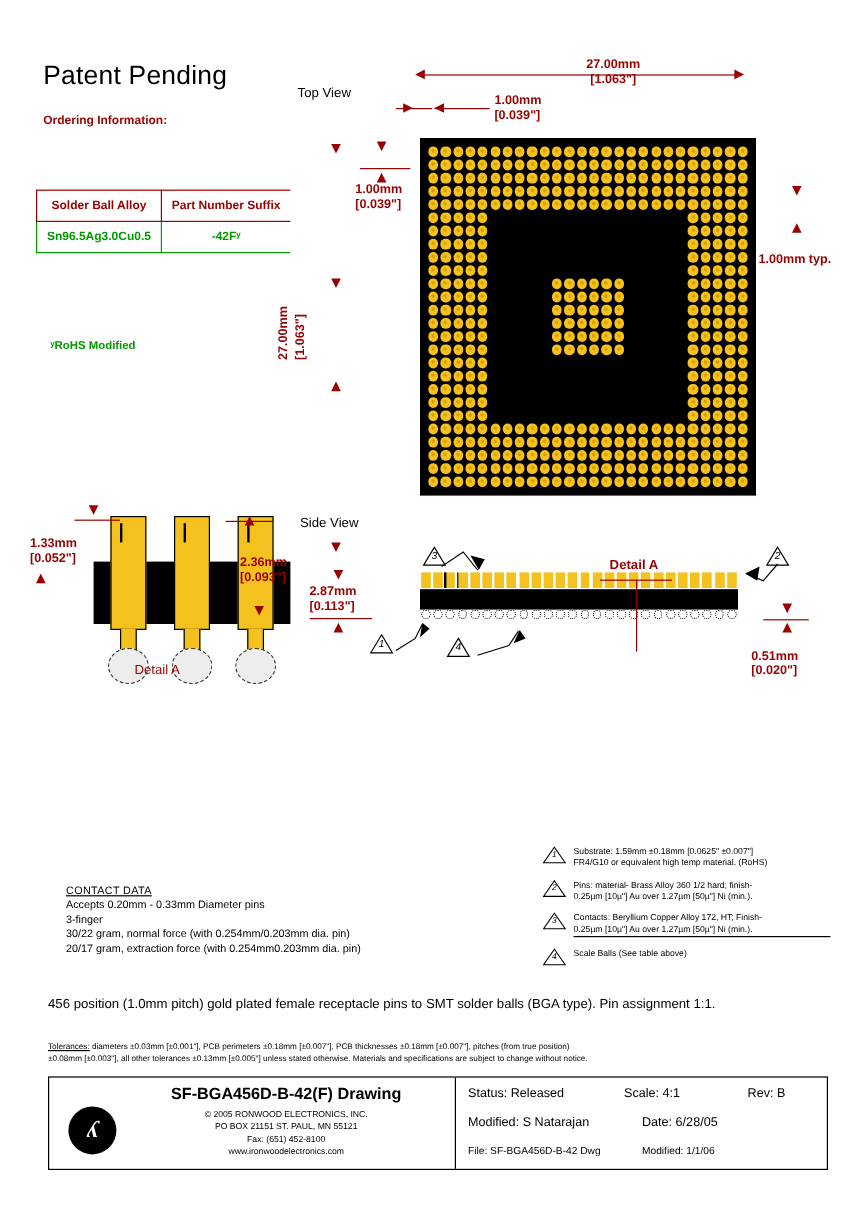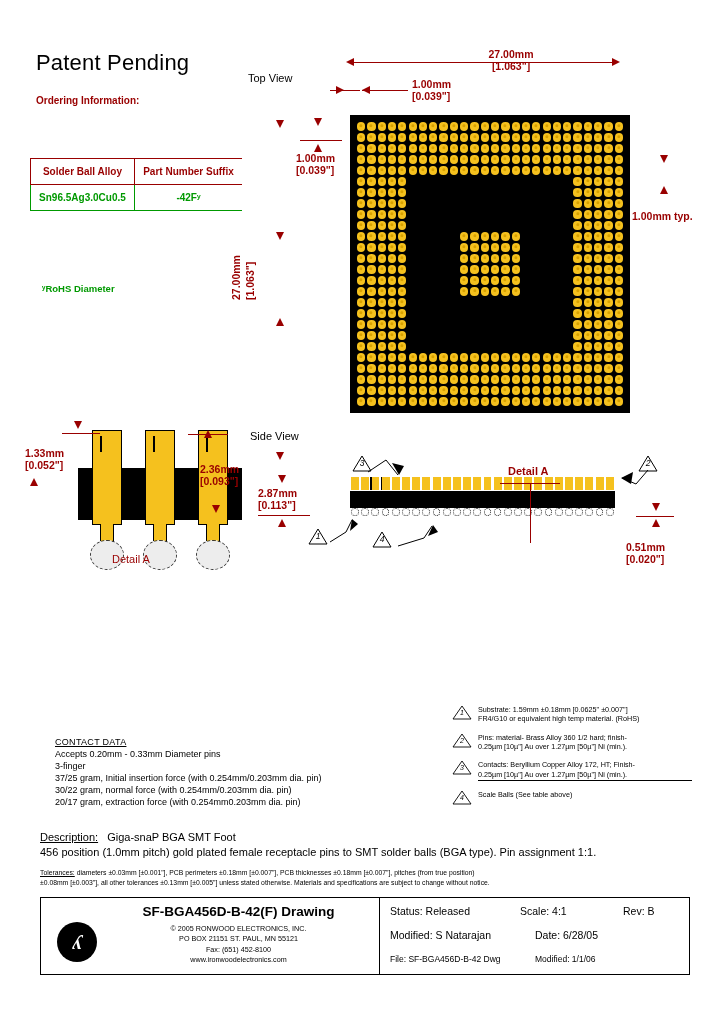--- a/index.html
+++ b/index.html
@@ -129,21 +129,21 @@
       <td class="ot-left-r vline-r">Solder Ball Alloy</td>
       <td>Part Number Suffix</td>
     </tr>
     <tr class="ot-r2">
       <td class="ot-left-g vline-g">Sn96.5Ag3.0Cu0.5</td>
       <td>-42Fʸ</td>
     </tr>
   </tbody>
     </table>
 </div>
-<div class="abs" id="rohs-note">ʸRoHS Diameter</div>
+<div class="abs" id="rohs-note">ʸRoHS Modified</div>
 
 <div class="abs viewlabel" id="top-view-label">Top View</div>
 
 <div class="abs hline" style="left:352px; top:62px; width:266px;"></div>
 <div class="tri tri-left" style="left:346px; top:58px;"></div>
 <div class="tri tri-right" style="left:612px; top:58px;"></div>
 <div class="abs dimtxt" style="left:446px; top:48px; text-align:center; width:130px;">
   <div>27.00mm</div>
   <div>[1.063"]</div>
 </div>
@@ -794,21 +794,20 @@
   <path d="M330 122 L346 112 L352 100" fill="none" stroke="#000" stroke-width="1"></path>
   <path d="M352 99 L350 111 L358 104 Z" fill="#000"></path>
   <path d="M398 126 L424 118 L432 106" fill="none" stroke="#000" stroke-width="1"></path>
   <path d="M433 105 L428 116 L438 112 Z" fill="#000"></path>
 </svg>
 
 <div class="abs" id="contact-data">
   <div class="cd-title">CONTACT DATA</div>
   <div>Accepts 0.20mm - 0.33mm Diameter pins</div>
   <div>3-finger</div>
-  <div>37/25 gram, Initial insertion force (with 0.254mm/0.203mm dia. pin)</div>
   <div>30/22 gram, normal force (with 0.254mm/0.203mm dia. pin)</div>
   <div>20/17 gram, extraction force (with 0.254mm0.203mm dia. pin)</div>
 </div>
 
 <div class="abs" id="notes">
   <div class="note-row">
     <div class="note-tri">
       <svg width="20" height="15" viewBox="0 0 20 15">
           <path d="M10 1 L19 14 L1 14 Z" fill="none" stroke="#000" stroke-width="0.9"></path>
         </svg>
@@ -853,24 +852,20 @@
         </svg>
       <div style="position:absolute; left:0; top:3px; width:20px; text-align:center; font-size:7px; font-style:italic;">4</div>
     </div>
     <div class="note-text">
       <div>Scale Balls (See table above)</div>
     </div>
   </div>
 </div>
 
 <div class="abs" id="description">
-  <div>
-    <span class="d-label">Description:</span>
-    <span style="margin-left:6px;">Giga-snaP BGA SMT Foot</span>
-  </div>
   <div>456 position (1.0mm pitch) gold plated female receptacle pins to SMT solder balls (BGA type). Pin assignment 1:1.</div>
 </div>
 
 <div class="abs" id="tolerances">
   <div>
     <span class="t-label">Tolerances:</span>
     <span>diameters ±0.03mm [±0.001"], PCB perimeters ±0.18mm [±0.007"], PCB thicknesses ±0.18mm [±0.007"], pitches (from true position)</span>
   </div>
   <div>±0.08mm [±0.003"], all other tolerances ±0.13mm [±0.005"] unless stated otherwise.  Materials and specifications are subject to change without notice.</div>
 </div>

